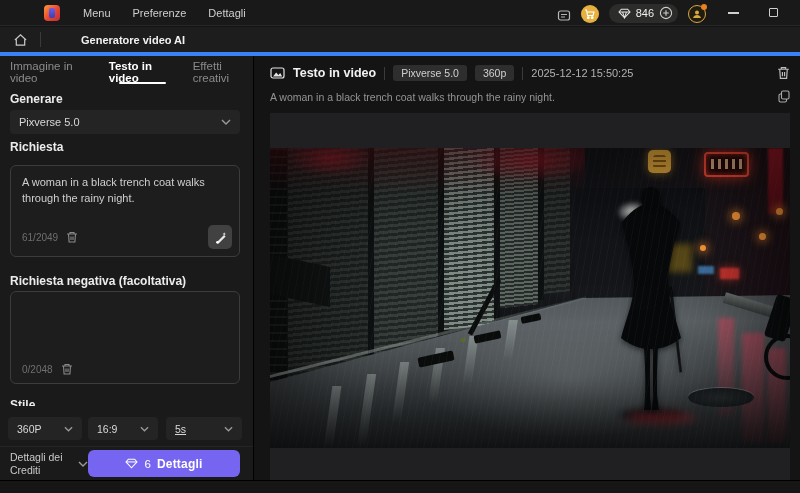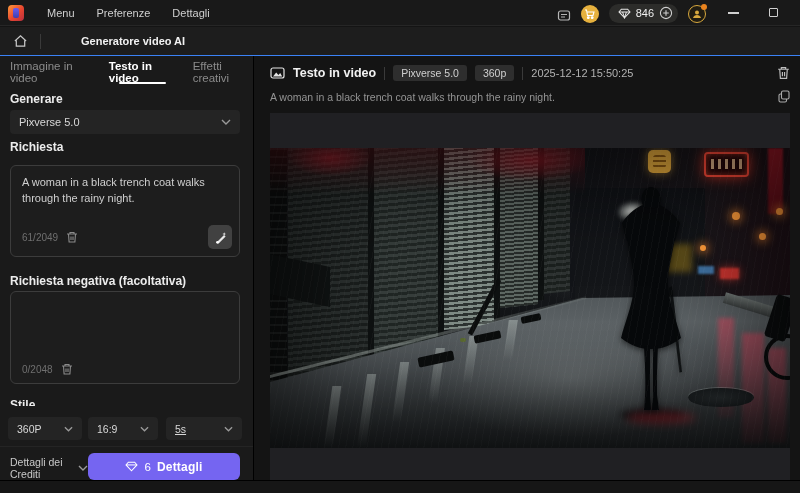--- a/index.html
+++ b/index.html
@@ -2,37 +2,37 @@
 <html><head>
 <meta charset="utf-8">
 <style>
   * { margin:0; padding:0; box-sizing:border-box; }
   html,body { width:800px; height:493px; background:#000; }
   body { font-family:"Liberation Sans","DejaVu Sans",sans-serif; color:#ddd; overflow:hidden; }
   .win { position:relative; width:800px; height:493px; background:#141414; overflow:hidden; }
 
   
   .titlebar { position:absolute; top:0; left:0; right:0; height:26px; background:#191919; display:flex; align-items:center; justify-content:space-between; border-bottom:1px solid #262626; z-index:30;}
-  .tb-left { display:flex; align-items:center; gap:0; }
+  .tb-left { display:flex; align-items:center; gap:0;padding-left:36px; }
   .logo { width:16px; height:16px; border-radius:4px; margin:0 12px 0 8px; background:linear-gradient(135deg,#ff9a3c 0%,#e7452f 55%,#b92f3f 100%); position:relative; }
   .logo i { position:absolute; left:5px; top:3px; width:6px; height:10px; background:linear-gradient(180deg,#6a5cf0,#3d3fae); border-radius:2px; display:block;}
   .menu-item { font-size:11px; color:#cfcfcf; padding:4px 11px; cursor:default; }
   .tb-right { display:flex; align-items:flex-end; gap:10px; padding-right:14px; }
   .icon-btn { display:flex; align-items:center; justify-content:center; }
   .cart-circle { width:18px; height:18px; border-radius:50%; background:#e6b13e; display:flex; align-items:center; justify-content:center; }
   .credits-pill { display:flex; align-items:center; gap:5px; height:19px; padding:0 5px 0 9px; background:#2c2c2a; border-radius:10px; }
   .credits-pill .count { font-size:11px; color:#f0f0f0; }
   .avatar { width:18px; height:18px; border-radius:50%; border:1.5px solid #d8a93e; position:relative; display:flex; align-items:center; justify-content:center; background:#201c12;}
   .avatar .dot { position:absolute; right:-2px; top:-2px; width:6px; height:6px; border-radius:50%; background:#e8821e; }
   .win-min { width:11px; height:2px; background:#cfcfcf; }
   .win-max { width:9px; height:9px; border:1.2px solid #cfcfcf; border-radius:1px; }
   .winctl { width:26px; height:20px; display:flex; align-items:center; justify-content:center; margin-left:4px;}
 
   
-  .navbar { position:absolute; top:27px; left:0; right:0; height:29px; background:#1d1d1d; display:flex; align-items:center; border-bottom:1px solid #3b82f6; z-index:30;}
+  .navbar { position:absolute; top:27px; left:0; right:0; height:29px; background:#1d1d1d; display:flex; align-items:center; border-bottom:4px solid #3b82f6; z-index:30;}
   .nav-home { width:40px; display:flex; align-items:center; justify-content:center; height:100%; }
   .nav-sep { width:1px; height:15px; background:#3a3a3a; margin-right:40px;}
   .nav-tab { font-size:11px; font-weight:bold; color:#f2f2f2; }
 
   
   .content { position:absolute; top:56px; left:0; right:0; bottom:13px; display:flex; }
   .left { position:relative; width:254px; background:#1a1a1a; border-right:1px solid #000; flex:none; }
   .right { position:relative; flex:1; background:#141414; padding:0 10px 0 16px; }
   .statusstrip { position:absolute; left:0; right:0; bottom:0; height:13px; background:#161616; border-top:1px solid #000; z-index:30;}
 
@@ -50,21 +50,21 @@
   .ta-neg { top:203px; height:93px; }
   .ta-text { position:absolute; top:9px; left:11px; right:11px; font-size:11px; line-height:1.45; color:#cfcfcf; }
   .ta-foot { position:absolute; left:11px; right:7px; bottom:7px; display:flex; align-items:center; gap:8px; }
   .counter { font-size:10px; color:#6f6f6f; }
   .ai-btn { margin-left:auto; width:24px; height:24px; border-radius:5px; background:#414141; display:flex; align-items:center; justify-content:center; cursor:default;}
   .bottom-block { position:absolute; left:0; right:0; bottom:0; height:74px; background:#1a1a1a; z-index:5;}
   .size-row { position:absolute; top:11px; left:0; right:0; height:23px; }
   .sel-res { left:8px; width:74px; top:0; height:23px; font-size:10.5px;}
   .sel-ratio { left:88px; width:70px; top:0; height:23px; font-size:10.5px;}
   .sel-dur { left:166px; width:76px; top:0; height:23px; font-size:10.5px;text-decoration:underline;}
-  .gen-row { position:absolute; left:0; right:0; top:40px; bottom:0; border-top:1px solid #242424; display:flex; align-items:flex-end; padding:0 13px 0 10px; }
+  .gen-row { position:absolute; left:0; right:0; top:40px; bottom:0; border-top:1px solid #242424; display:flex; align-items:center; padding:0 13px 0 10px; }
   .credit-toggle { display:flex; align-items:center; gap:6px; }
   .credit-toggle .lbl { width:62px; font-size:10.5px; line-height:1.15; color:#c9c9c9; }
   .gen-btn { margin-left:auto; width:157px; height:27px; border:none; border-radius:6px; background:#7565f1; color:#fff; display:flex; align-items:center; justify-content:center; gap:6px; font-size:12px; cursor:default;}
   .gen-btn .cost { font-size:11.5px; }
   .gen-btn .glabel { font-weight:bold; font-size:12px; letter-spacing:.2px;}
 
   
   .r-head { position:absolute; top:6px; left:16px; right:10px; height:22px; display:flex; align-items:center; gap:8px; }
   .r-title { font-size:12.5px; font-weight:bold; color:#f2f2f2; }
   .hsep { width:1px; height:13px; background:#3a3a3a; }

